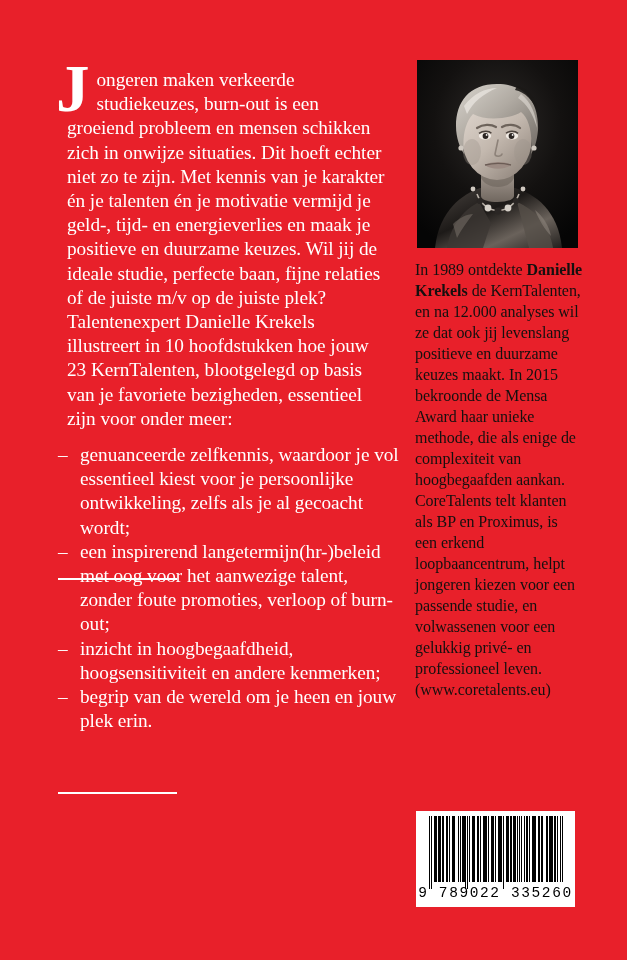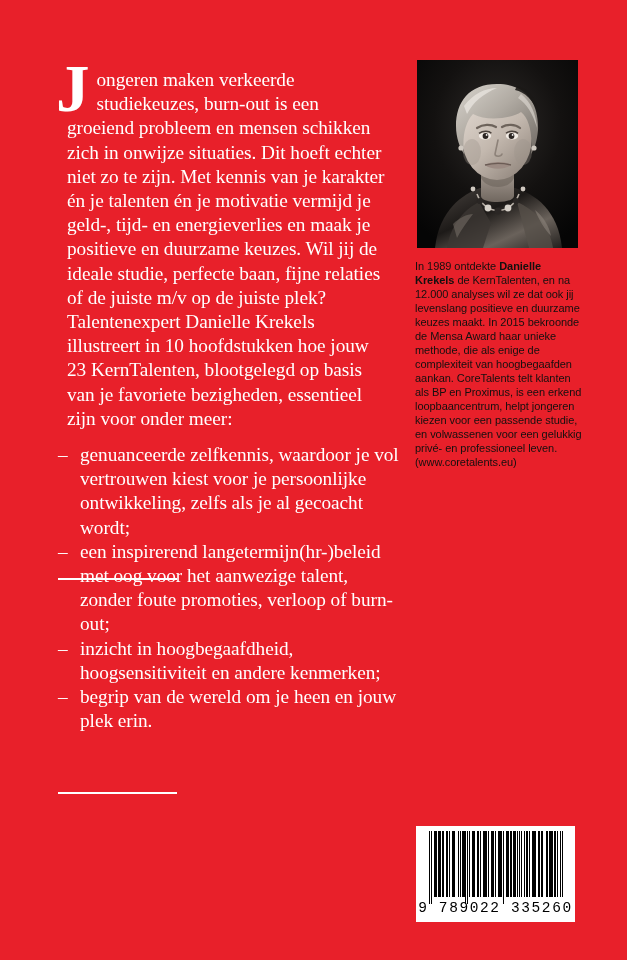--- a/index.html
+++ b/index.html
@@ -78,23 +78,23 @@
     height: 188px;
   }
 
   
   .bio {
     position: absolute;
     left: 415px;
     top: 259px;
     width: 168px;
     color: #14100f;
-    font-family: Liberation Sans, sans-serif;
-    font-size: 11px;
-    line-height: 14px;
+    font-family: Liberation Serif, serif;
+    font-size: 16px;
+    line-height: 21px;
     letter-spacing: -0.05px;
   }
   .bio p { margin: 0; }
   .bio b { font-weight: 700; }
 
   
   .rule {
     position: absolute;
     background: #ffffff;
     height: 2px;
@@ -151,21 +151,20 @@
   
   .barcode-box {
     position: absolute;
     left: 416px;
     top: 811px;
     width: 159px;
     height: 96px;
     background: #ffffff;
     padding: 0;
     box-sizing: border-box;
-    margin-top: 15px;
   }
   .barcode-bars {
     position: absolute;
     left: 13px;
     top: 5px;
     width: 134px;
     height: 73px;
   }
   .barcode-bars span {
     position: absolute;
@@ -188,21 +187,21 @@
 <body>
 
 <div class="cover">
 
   <div class="blurb">
     <span class="dropcap">J</span>
     <p>ongeren maken verkeerde studiekeuzes, burn-out is een groeiend probleem en mensen schikken zich in onwijze situaties. Dit hoeft echter niet zo te zijn. Met kennis van je karakter én je talenten én je motivatie vermijd je geld-, tijd- en energieverlies en maak je positieve en duurzame keuzes. Wil jij de ideale studie, perfecte baan, fijne relaties of de juiste m/v op de juiste plek? Talentenexpert Danielle Krekels illustreert in 10 hoofdstukken hoe jouw 23 KernTalenten, blootgelegd op basis van je favoriete bezigheden, essentieel zijn voor onder meer:</p>
     <ul class="blurb-list">
       <li>
         <span class="dash">–</span>
-        <span>genuanceerde zelfkennis, waardoor je vol vertrouwen kiest voor je persoonlijke ontwikkeling, zelfs als je al gecoacht wordt;</span>
+        <span>genuanceerde zelfkennis, waardoor je vol essentieel kiest voor je persoonlijke ontwikkeling, zelfs als je al gecoacht wordt;</span>
       </li>
       <li>
         <span class="dash">–</span>
         <span>een inspirerend langetermijn(hr-)beleid met oog voor het aanwezige talent, zonder foute promoties, verloop of burn-out;</span>
       </li>
       <li>
         <span class="dash">–</span>
         <span>inzicht in hoogbegaafdheid, hoogsensitiviteit en andere kenmerken;</span>
       </li>
       <li>

